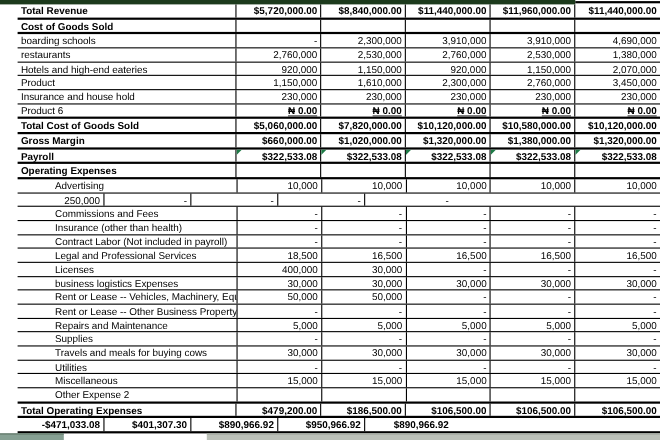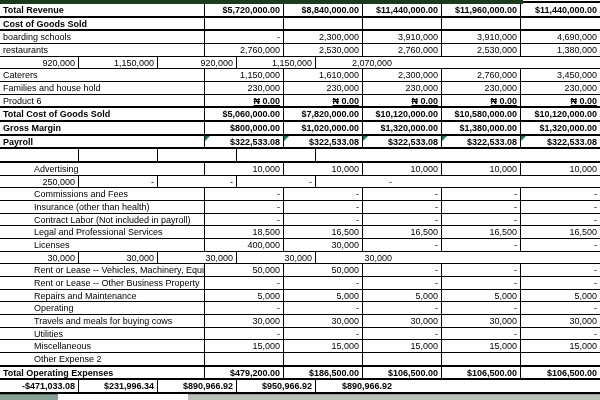--- a/index.html
+++ b/index.html
@@ -3,21 +3,21 @@
 <meta charset="utf-8">
 <style>
   html,body{margin:0;padding:0;background:#fff;}
   .sheet{
     position:relative;width:600px;height:400px;background:#fff;overflow:hidden;
     font-family:"Liberation Sans",sans-serif;font-size:9px;color:#000;
   }
   .strip-top-green{position:absolute;top:0;left:0;width:523px;height:4px;background:#1c3a1c;z-index:2;}
   .strip-top-black{position:absolute;top:1px;left:523px;right:0;height:2px;background:#000;z-index:2;}
   .grid{position:absolute;left:0;top:4px;right:0;bottom:6px;display:flex;flex-direction:column;}
-  .row{flex:1 1 0;display:flex;border-bottom:1px solid #000;min-height:0;}
+  .row{flex:1 1 0;display:flex;border-bottom:1px solid #000;min-height:0;margin-left:16px;}
   .row.heavy{border-bottom-width:2px;}
   .row.bold{font-weight:bold;}
   .cell{box-sizing:border-box;display:flex;align-items:center;white-space:nowrap;overflow:hidden;position:relative;}
   .lab{width:205px;border-right:1px solid #000;padding-left:3px;}
   .lab.indent{padding-left:34px;}
   .val{width:79px;border-right:1px solid #000;justify-content:flex-end;padding-right:3px;}
   .val.last{border-right:none;}
   .val.bv{font-weight:bold;text-decoration:underline;}
   .lab.selected{box-shadow:inset 0 0 0 2px #107C41;overflow:visible;z-index:4;}
   .tri-g{position:absolute;top:0;left:0;width:0;height:0;
@@ -64,36 +64,37 @@
       </div>
       <div class="row">
         <div class="lab cell">restaurants</div>
         <div class="val cell">2,760,000</div>
         <div class="val cell">2,530,000</div>
         <div class="val cell">2,760,000</div>
         <div class="val cell">2,530,000</div>
         <div class="val cell last">1,380,000</div>
       </div>
       <div class="row">
+        <div class="lab cell">Hotels and high-end eateries</div>
         <div class="val cell">920,000</div>
         <div class="val cell">1,150,000</div>
         <div class="val cell">920,000</div>
         <div class="val cell">1,150,000</div>
         <div class="val cell last">2,070,000</div>
       </div>
       <div class="row">
-        <div class="lab cell">Caterers</div>
+        <div class="lab cell">Product</div>
         <div class="val cell">1,150,000</div>
         <div class="val cell">1,610,000</div>
         <div class="val cell">2,300,000</div>
         <div class="val cell">2,760,000</div>
         <div class="val cell last">3,450,000</div>
       </div>
       <div class="row">
-        <div class="lab cell">Families and house hold</div>
+        <div class="lab cell">Insurance and house hold</div>
         <div class="val cell">230,000</div>
         <div class="val cell">230,000</div>
         <div class="val cell">230,000</div>
         <div class="val cell">230,000</div>
         <div class="val cell last">230,000</div>
       </div>
       <div class="row heavy">
         <div class="lab cell">Product 6</div>
         <div class="val cell bv">₦ 0.00</div>
         <div class="val cell bv">₦ 0.00</div>
@@ -104,35 +105,36 @@
       <div class="row bold heavy">
         <div class="lab cell">Total Cost of Goods Sold</div>
         <div class="val cell">$5,060,000.00</div>
         <div class="val cell">$7,820,000.00</div>
         <div class="val cell">$10,120,000.00</div>
         <div class="val cell">$10,580,000.00</div>
         <div class="val cell last">$10,120,000.00</div>
       </div>
       <div class="row bold heavy">
         <div class="lab cell">Gross Margin</div>
-        <div class="val cell">$800,000.00</div>
+        <div class="val cell">$660,000.00</div>
         <div class="val cell">$1,020,000.00</div>
         <div class="val cell">$1,320,000.00</div>
         <div class="val cell">$1,380,000.00</div>
         <div class="val cell last">$1,320,000.00</div>
       </div>
       <div class="row bold heavy">
         <div class="lab cell">Payroll</div>
         <div class="val cell">$322,533.08<span class="tri-g"></span></div>
         <div class="val cell">$322,533.08<span class="tri-g"></span></div>
         <div class="val cell">$322,533.08<span class="tri-g"></span></div>
         <div class="val cell">$322,533.08<span class="tri-g"></span></div>
         <div class="val cell last">$322,533.08<span class="tri-g"></span></div>
       </div>
       <div class="row bold heavy">
+        <div class="lab cell">Operating Expenses</div>
         <div class="val cell"></div>
         <div class="val cell"></div>
         <div class="val cell"></div>
         <div class="val cell"></div>
         <div class="val cell last"></div>
       </div>
       <div class="row">
         <div class="lab cell indent">Advertising</div>
         <div class="val cell">10,000</div>
         <div class="val cell">10,000</div>
@@ -181,20 +183,21 @@
       </div>
       <div class="row">
         <div class="lab cell indent">Licenses</div>
         <div class="val cell">400,000</div>
         <div class="val cell">30,000</div>
         <div class="val cell">-</div>
         <div class="val cell">-</div>
         <div class="val cell last">-</div>
       </div>
       <div class="row">
+        <div class="lab cell indent">business logistics Expenses</div>
         <div class="val cell">30,000</div>
         <div class="val cell">30,000</div>
         <div class="val cell">30,000</div>
         <div class="val cell">30,000</div>
         <div class="val cell last">30,000</div>
       </div>
       <div class="row">
         <div class="lab cell indent">Rent or Lease -- Vehicles, Machinery, Equipment</div>
         <div class="val cell">50,000</div>
         <div class="val cell">50,000</div>
@@ -212,21 +215,21 @@
       </div>
       <div class="row">
         <div class="lab cell indent">Repairs and Maintenance</div>
         <div class="val cell">5,000</div>
         <div class="val cell">5,000</div>
         <div class="val cell">5,000</div>
         <div class="val cell">5,000</div>
         <div class="val cell last">5,000</div>
       </div>
       <div class="row">
-        <div class="lab cell indent">Operating</div>
+        <div class="lab cell indent">Supplies</div>
         <div class="val cell">-</div>
         <div class="val cell">-</div>
         <div class="val cell">-</div>
         <div class="val cell">-</div>
         <div class="val cell last">-</div>
       </div>
       <div class="row">
         <div class="lab cell indent">Travels and meals for buying cows</div>
         <div class="val cell">30,000</div>
         <div class="val cell">30,000</div>
@@ -261,21 +264,21 @@
       <div class="row bold heavy">
         <div class="lab cell">Total Operating Expenses</div>
         <div class="val cell">$479,200.00</div>
         <div class="val cell">$186,500.00</div>
         <div class="val cell">$106,500.00</div>
         <div class="val cell">$106,500.00</div>
         <div class="val cell last">$106,500.00</div>
       </div>
       <div class="row bold heavy">
         <div class="val cell">-$471,033.08</div>
-        <div class="val cell">$231,996.34</div>
+        <div class="val cell">$401,307.30</div>
         <div class="val cell">$890,966.92</div>
         <div class="val cell">$950,966.92</div>
         <div class="val cell last">$890,966.92</div>
       </div>
     </div>
   <div class="tab-strip"></div>
   <div class="scroll-strip"></div>
 </div>
 
 </body></html>

